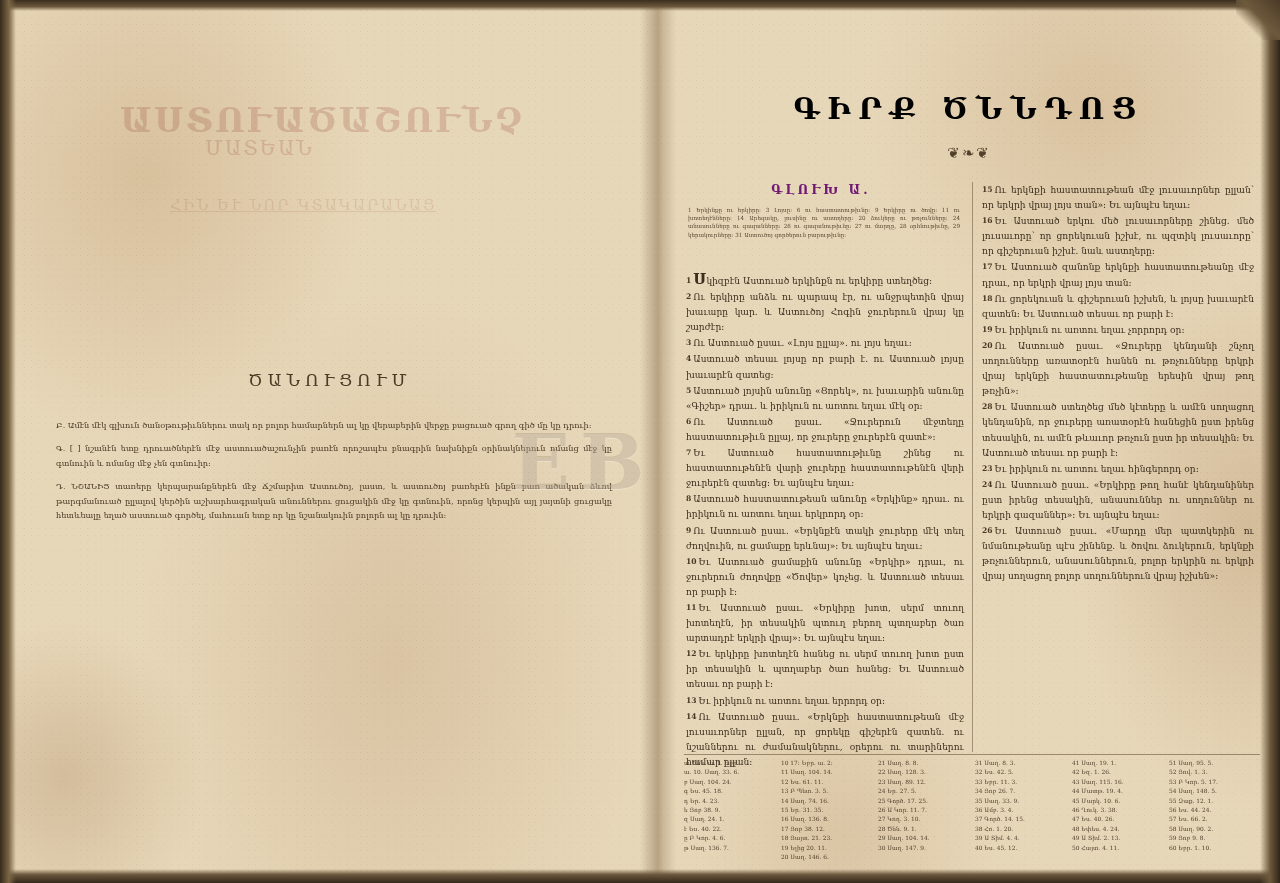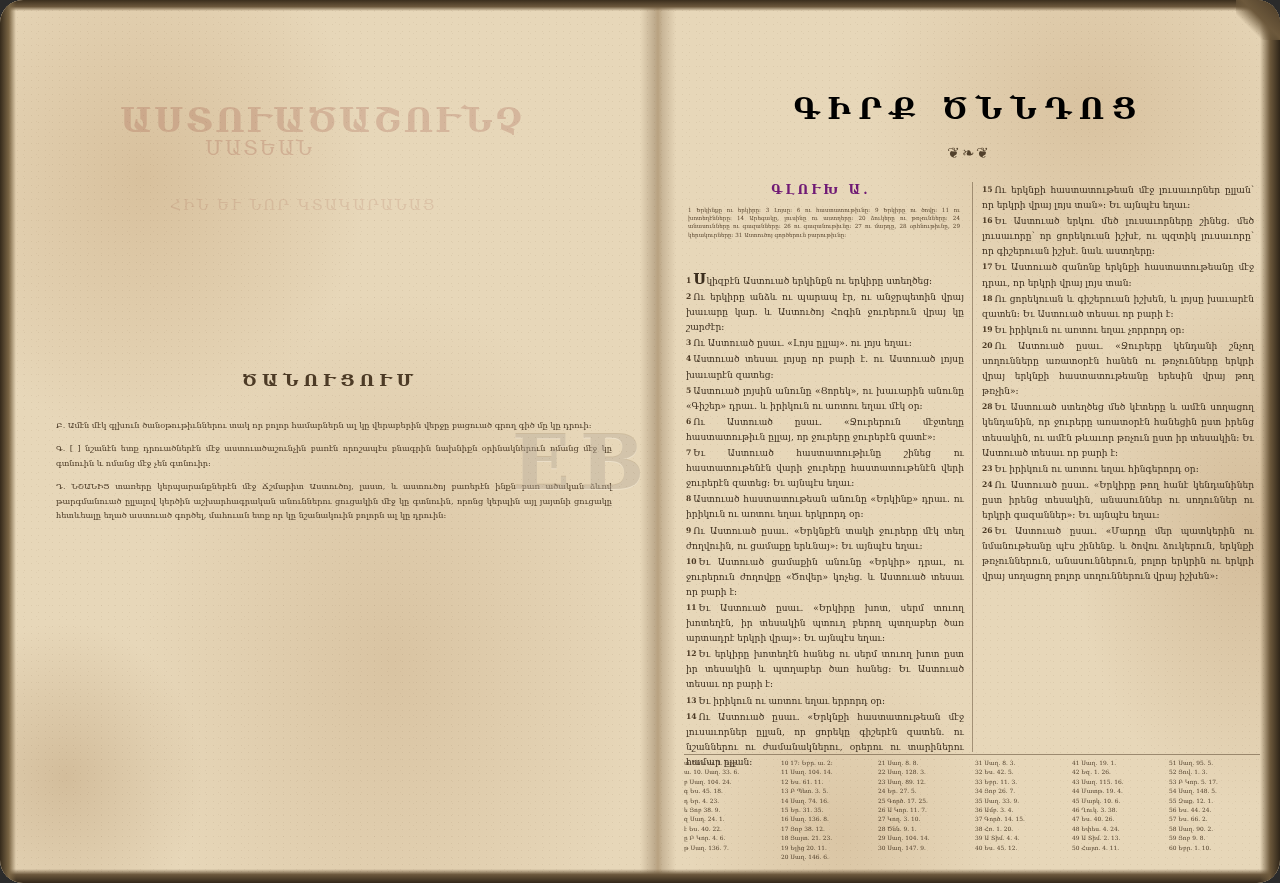--- a/index.html
+++ b/index.html
@@ -14,21 +14,20 @@
     font-family: "DejaVu Sans", sans-serif;
   }
 
   
   #book {
     position: relative;
     width: 1280px;
     height: 883px;
     background: #cdb797;
     overflow: hidden;
-    border-radius: 23px;
   }
   
   #paper {
     position: absolute;
     inset: 0;
     background:
       radial-gradient(ellipse 60% 55% at 30% 40%, #efe2c8 0%, #e8d8ba 45%, #dcc8a4 78%, #cfb territory 100%),
       linear-gradient(90deg, #e5d4b4 0%, #ecdfc4 20%, #e9dabd 48%, #dccaa8 52%, #ecdfc4 70%, #e2d0ae 100%);
     background-color: #e7d7b9;
   }
@@ -85,32 +84,32 @@
   }
   .ghost-title {
     position: absolute;
     color: rgba(150,70,55,0.22);
     font-family: "DejaVu Serif", serif;
     letter-spacing: 2px;
     user-select: none;
   }
   #ghost-1 { left: 100px; top: 86px; font-size: 34px; font-weight: bold; }
   #ghost-2 { left: 185px; top: 122px; font-size: 20px; }
-  #ghost-3 { left: 150px; top: 182px; font-size: 15px; color: rgba(150,70,55,0.14); }
+  #ghost-3 { left: 150px; top: 182px; font-size: 15px; color: rgba(150,70,55,0.14); text-decoration: underline; }
 
   #toc-title {
     position: absolute;
     left: 0; top: 356px;
     width: 620px;
     text-align: center;
     font-family: "DejaVu Serif", serif;
     font-size: 17px;
     letter-spacing: 5px;
     color: #4d3b26;
-    font-weight: bold;
+    font-weight: normal;
   }
   #toc-body {
     position: absolute;
     left: 36px; top: 404px;
     width: 556px;
     color: #4b3a26;
     font-family: "DejaVu Serif", serif;
     font-size: 8.2px;
     line-height: 14.4px;
     text-align: justify;

